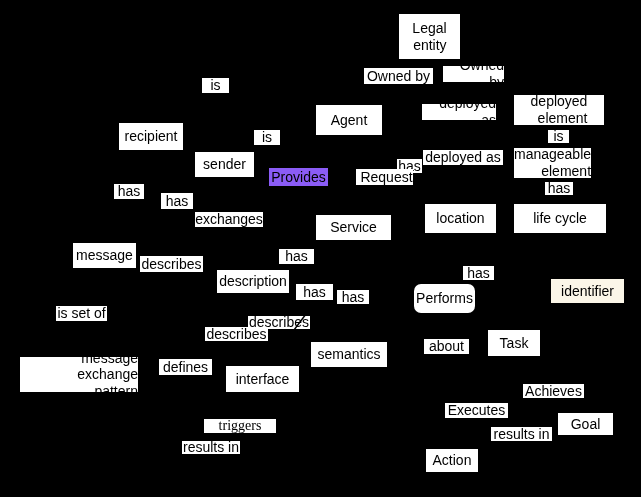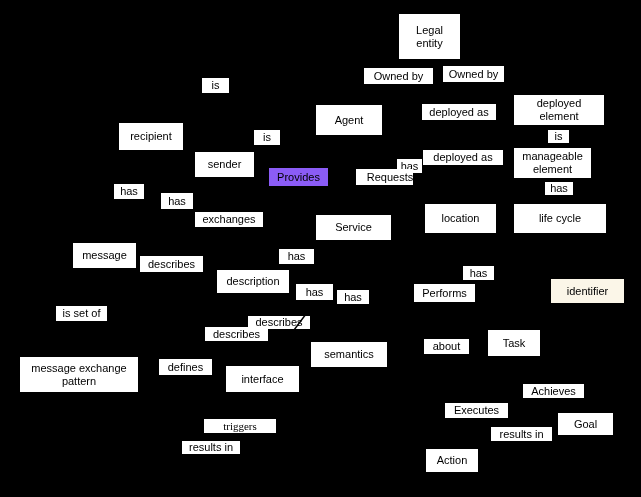--- a/index.html
+++ b/index.html
@@ -13,26 +13,26 @@
     height: 497px;
     background: #000000;
     overflow: hidden;
     font-family: "Liberation Sans", sans-serif;
   }
   .node {
     position: absolute;
     box-sizing: border-box;
     background: #ffffff;
     color: #000000;
-    font-size: 11px;
+    font-size: 14px;
     line-height: 1.18;
     display: flex;
     align-items: center;
     justify-content: center;
-    text-align: center;
+    text-align: right;
     white-space: pre-line;
     cursor: default;
   }
   .edges {
     position: absolute;
     left: 0;
     top: 0;
     width: 641px;
     height: 497px;
     pointer-events: none;
@@ -73,21 +73,21 @@
     <div class="node" style="left: 316px; top: 215px; width: 75px; height: 25px; background: rgb(255, 255, 255); color: rgb(0, 0, 0);">Service</div>
     <div class="node" style="left: 425px; top: 204px; width: 71px; height: 29px; background: rgb(255, 255, 255); color: rgb(0, 0, 0);">location</div>
     <div class="node" style="left: 514px; top: 204px; width: 92px; height: 29px; background: rgb(255, 255, 255); color: rgb(0, 0, 0);">life cycle</div>
     <div class="node" style="left: 73px; top: 243px; width: 63px; height: 25px; background: rgb(255, 255, 255); color: rgb(0, 0, 0);">message</div>
     <div class="node" style="left: 279px; top: 249px; width: 35px; height: 15px; background: rgb(255, 255, 255); color: rgb(0, 0, 0);">has</div>
     <div class="node" style="left: 140px; top: 256px; width: 63px; height: 16px; background: rgb(255, 255, 255); color: rgb(0, 0, 0);">describes</div>
     <div class="node" style="left: 463px; top: 266px; width: 31px; height: 14px; background: rgb(255, 255, 255); color: rgb(0, 0, 0);">has</div>
     <div class="node" style="left: 217px; top: 270px; width: 72px; height: 23px; background: rgb(255, 255, 255); color: rgb(0, 0, 0);">description</div>
     <div class="node" style="left: 551px; top: 279px; width: 73px; height: 24px; background: rgb(251, 246, 232); color: rgb(0, 0, 0);">identifier</div>
     <div class="node" style="left: 296px; top: 284px; width: 37px; height: 16px; background: rgb(255, 255, 255); color: rgb(0, 0, 0);">has</div>
-    <div class="node" style="left: 414px; top: 284px; width: 61px; height: 18px; background: rgb(255, 255, 255); color: rgb(0, 0, 0);">Performs</div>
+    <div class="node" style="left: 414px; top: 284px; width: 61px; height: 29px; background: rgb(255, 255, 255); color: rgb(0, 0, 0); border-radius: 7px;">Performs</div>
     <div class="node" style="left: 337px; top: 290px; width: 32px; height: 14px; background: rgb(255, 255, 255); color: rgb(0, 0, 0);">has</div>
     <div class="node" style="left: 56px; top: 306px; width: 51px; height: 15px; background: rgb(255, 255, 255); color: rgb(0, 0, 0);">is set of</div>
     <div class="node" style="left: 248px; top: 316px; width: 62px; height: 13px; background: rgb(255, 255, 255); color: rgb(0, 0, 0);">describes</div>
     <div class="node" style="left: 205px; top: 327px; width: 63px; height: 14px; background: rgb(255, 255, 255); color: rgb(0, 0, 0);">describes</div>
     <div class="node" style="left: 488px; top: 330px; width: 52px; height: 26px; background: rgb(255, 255, 255); color: rgb(0, 0, 0);">Task</div>
     <div class="node" style="left: 424px; top: 339px; width: 45px; height: 15px; background: rgb(255, 255, 255); color: rgb(0, 0, 0);">about</div>
     <div class="node" style="left: 311px; top: 342px; width: 76px; height: 25px; background: rgb(255, 255, 255); color: rgb(0, 0, 0);">semantics</div>
     <div class="node" style="left: 20px; top: 357px; width: 118px; height: 35px; background: rgb(255, 255, 255); color: rgb(0, 0, 0);">message exchange
 pattern</div>
     <div class="node" style="left: 159px; top: 359px; width: 53px; height: 16px; background: rgb(255, 255, 255); color: rgb(0, 0, 0);">defines</div>

